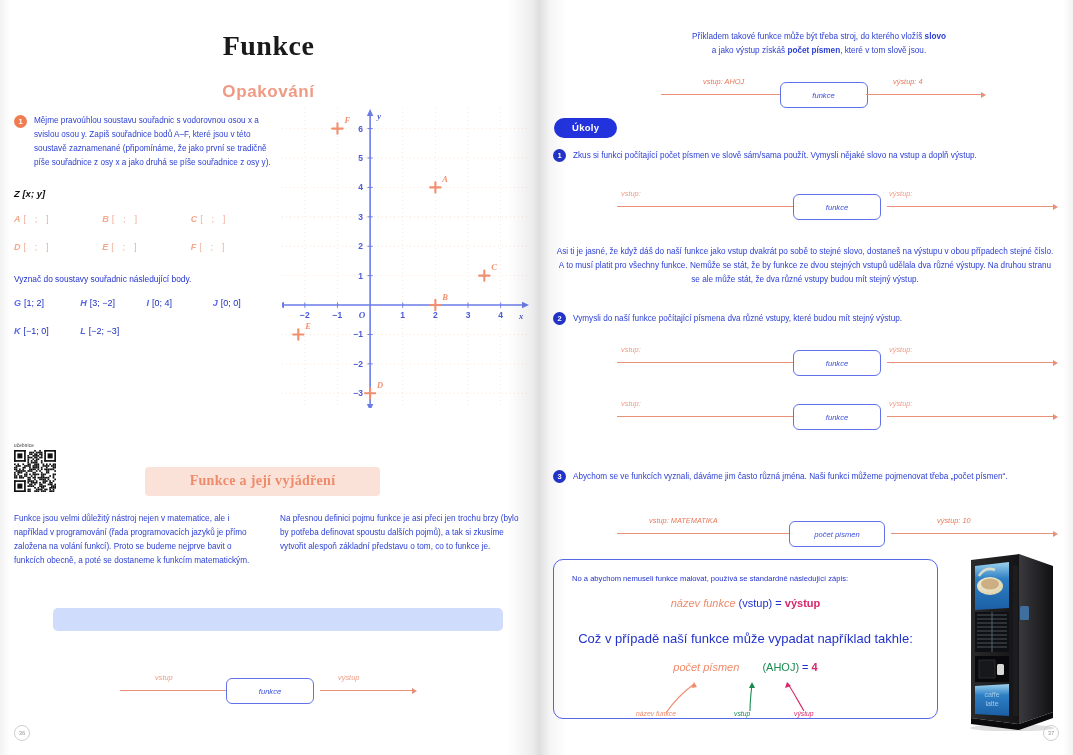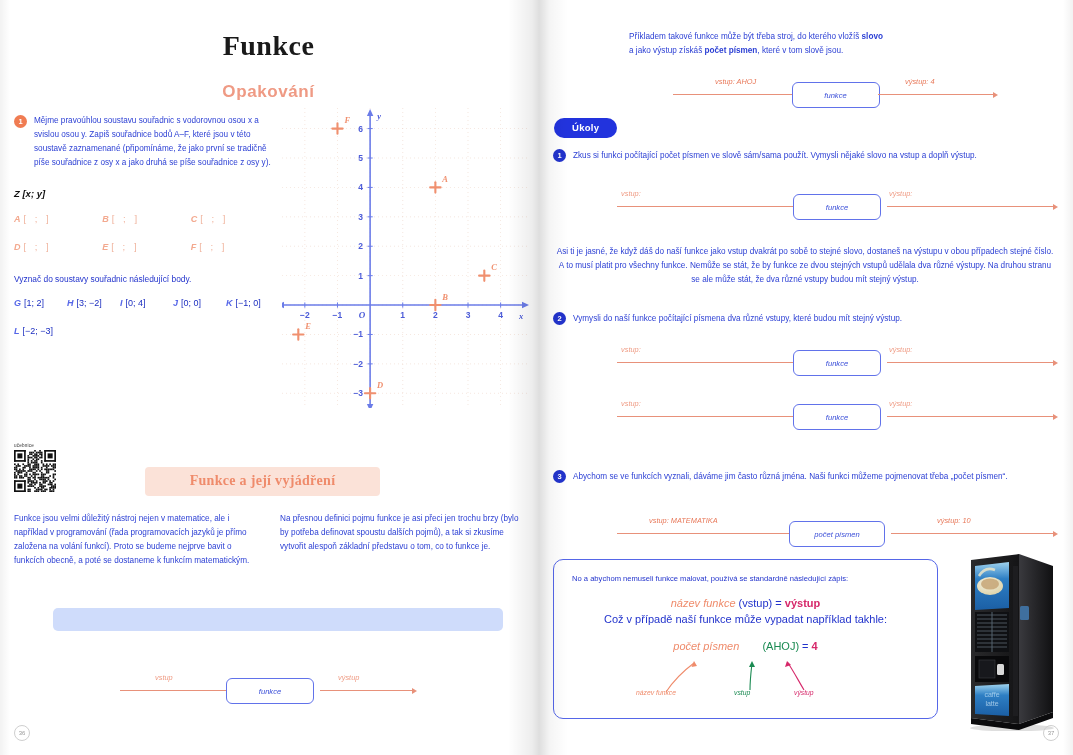--- a/index.html
+++ b/index.html
@@ -69,21 +69,21 @@
     grid-template-columns: 1fr 1fr 1fr; row-gap: 17px;
     font-size: 9px; color: #1c2ec0;
   }
   .coordgrid .pt { font-style: italic; font-weight: bold; color:#f3a98f; margin-right: 3px; }
   .coordgrid .brackets { color: #f0b49e; letter-spacing: 3px; font-size: 9.5px; }
 
   .marktext { font-size: 8.4px; color: #2233cc; margin-top: 22px; }
 
   .ptsgrid {
     margin-top: 14px; display: grid;
-    grid-template-columns: 1fr 1fr 1fr 1fr 1fr; row-gap: 18px;
+    grid-template-columns: 1fr 1fr 1fr 1fr; row-gap: 18px;
     font-size: 9px; color: #1c2ec0;
   }
   .ptsgrid .pname { font-style: italic; font-weight: bold; color:#5566e8; margin-right:3px; }
 
   
   #chart { position: absolute; left: 282px; top: 108px; width: 248px; height: 300px; }
   #chart svg { display:block; }
 
   
   #qr { position: absolute; left: 14px; top: 443px; width: 42px; }
@@ -116,25 +116,25 @@
 
   .pagenum {
     position: absolute; bottom: 14px; width: 16px; height: 16px;
     border-radius: 50%; border: 1px solid #cfcfcf; color:#9a9a9a;
     font-size: 6px; display:flex; align-items:center; justify-content:center;
   }
   .pagenum.left  { left: 14px; }
   .pagenum.right { right: 14px; }
 
   
-  #intro-r { position: absolute; left: 92px; top: 30px; width: 380px; }
+  #intro-r { position: absolute; left: 92px; top: 30px; width: 380px; text-align:center; }
   #intro-r .bodytext { font-size: 8.2px; line-height: 1.75; }
   #intro-r b { font-weight: bold; }
 
-  #flow-r0 { position: absolute; left: 136px; top: 72px; width: 325px; }
+  #flow-r0 { position: absolute; left: 124px; top: 72px; width: 325px; }
 
   .badge {
     position: absolute; left: 17px; top: 118px;
     background: #2233dd; color: #fff; font-size: 9.5px; font-weight: bold;
     border-radius: 10px; padding: 4px 18px 5px; letter-spacing:.3px;
   }
 
   #t1 { position: absolute; left: 16px; top: 149px; width: 505px; }
   #flow-r1 { position: absolute; left: 80px; top: 184px; width: 440px; }
   #p-r1 { position: absolute; left: 18px; top: 245px; width: 500px; text-align:center; }
@@ -143,21 +143,21 @@
   #flow-r2b { position: absolute; left: 80px; top: 394px; width: 440px; }
   #t3 { position: absolute; left: 16px; top: 470px; width: 490px; }
   #flow-r3 { position: absolute; left: 80px; top: 511px; width: 440px; }
 
   #bigbox {
     position: absolute; left: 16px; top: 559px; width: 385px; height: 160px;
     border: 1.4px solid #5566e8; border-radius: 10px; background:#fff;
   }
   #bigbox .line1 { font-size: 7.6px; color: #2233cc; margin: 14px 0 0 18px; }
   #bigbox .formula1 { text-align:center; margin-top: 14px; font-size: 11px; }
-  #bigbox .line2 { font-size: 11px; color:#2233cc; text-align:center; margin-top: 4px; }
+  #bigbox .line2 { font-size: 13px; color:#2233cc; text-align:center; margin-top: 22px; }
   #bigbox .formula2 { text-align:center; margin-top: 15px; font-size: 11px; }
   .fn-name { color: #ef8b6b; font-style: italic; }
   .fn-in   { color: #1a8a52; margin-left: 20px; }
   .fn-eq   { color: #2233cc; }
   .fn-out  { color: #d6286a; font-weight: bold; }
   #bigbox .callouts { position: relative; height: 46px; }
   #bigbox .callout-label {
     position: absolute; font-size: 6.8px; font-style: italic;
   }
 

